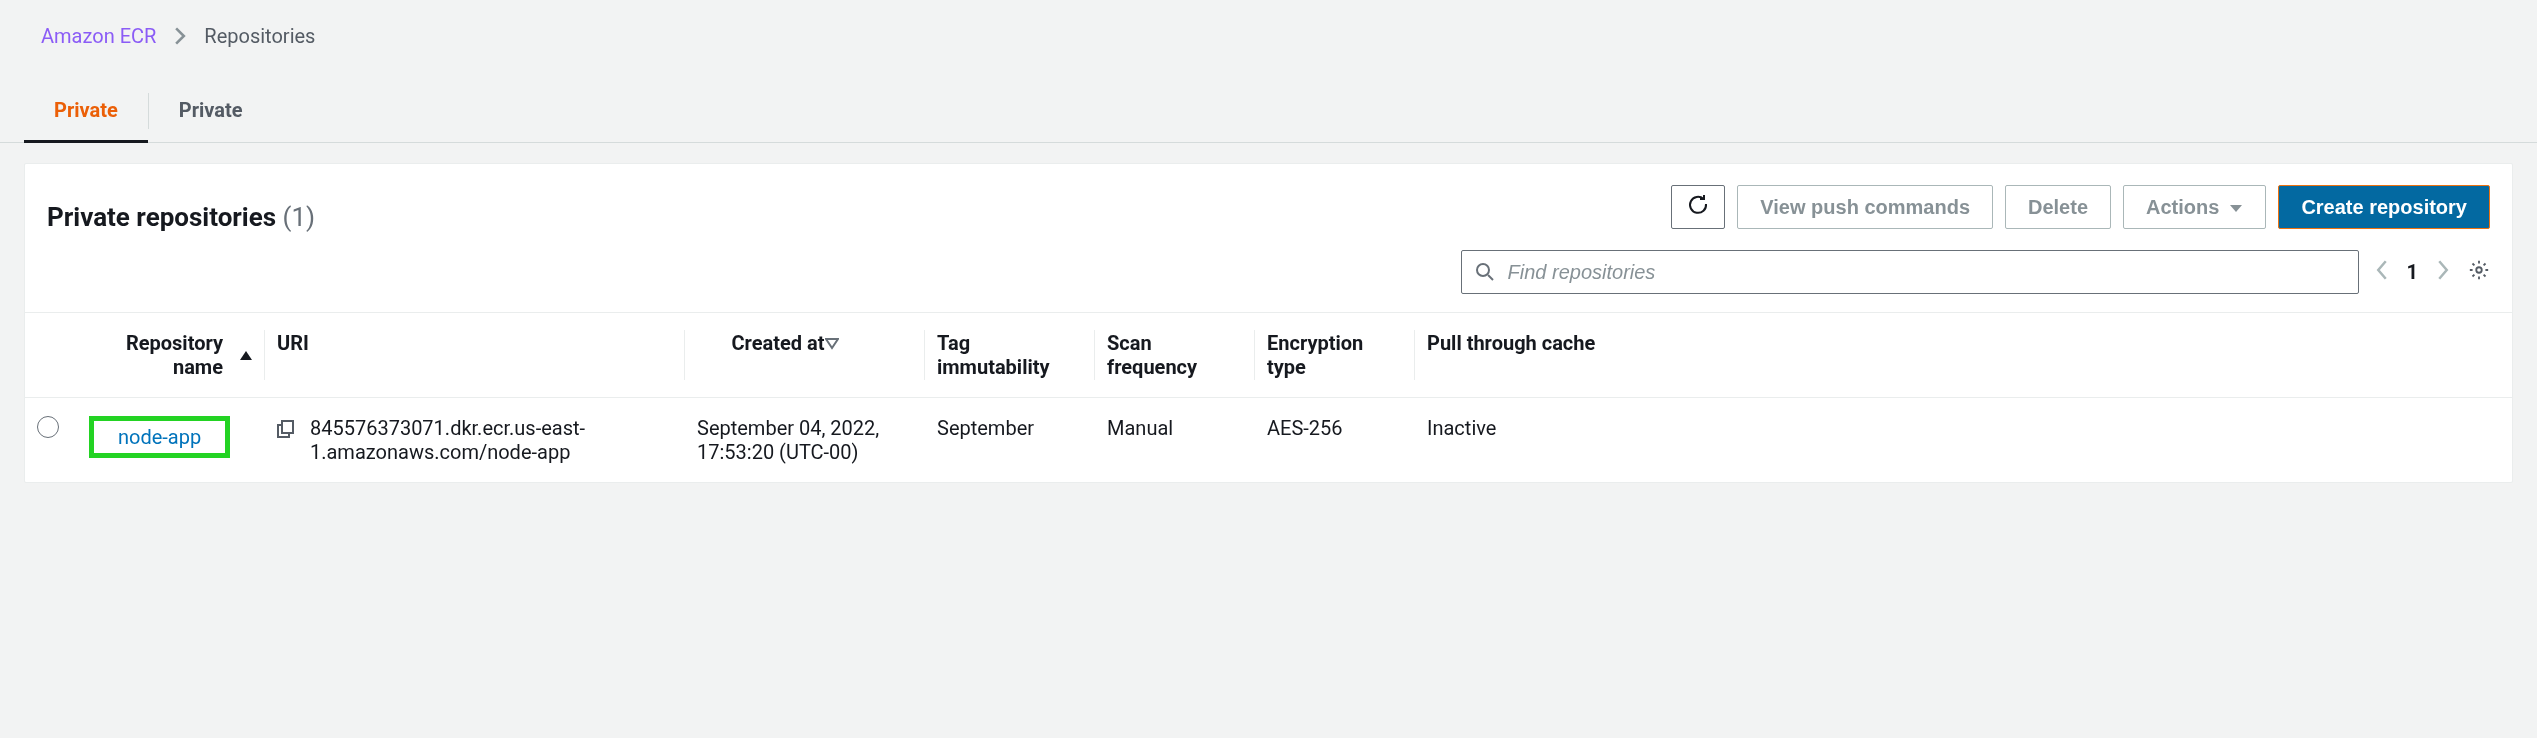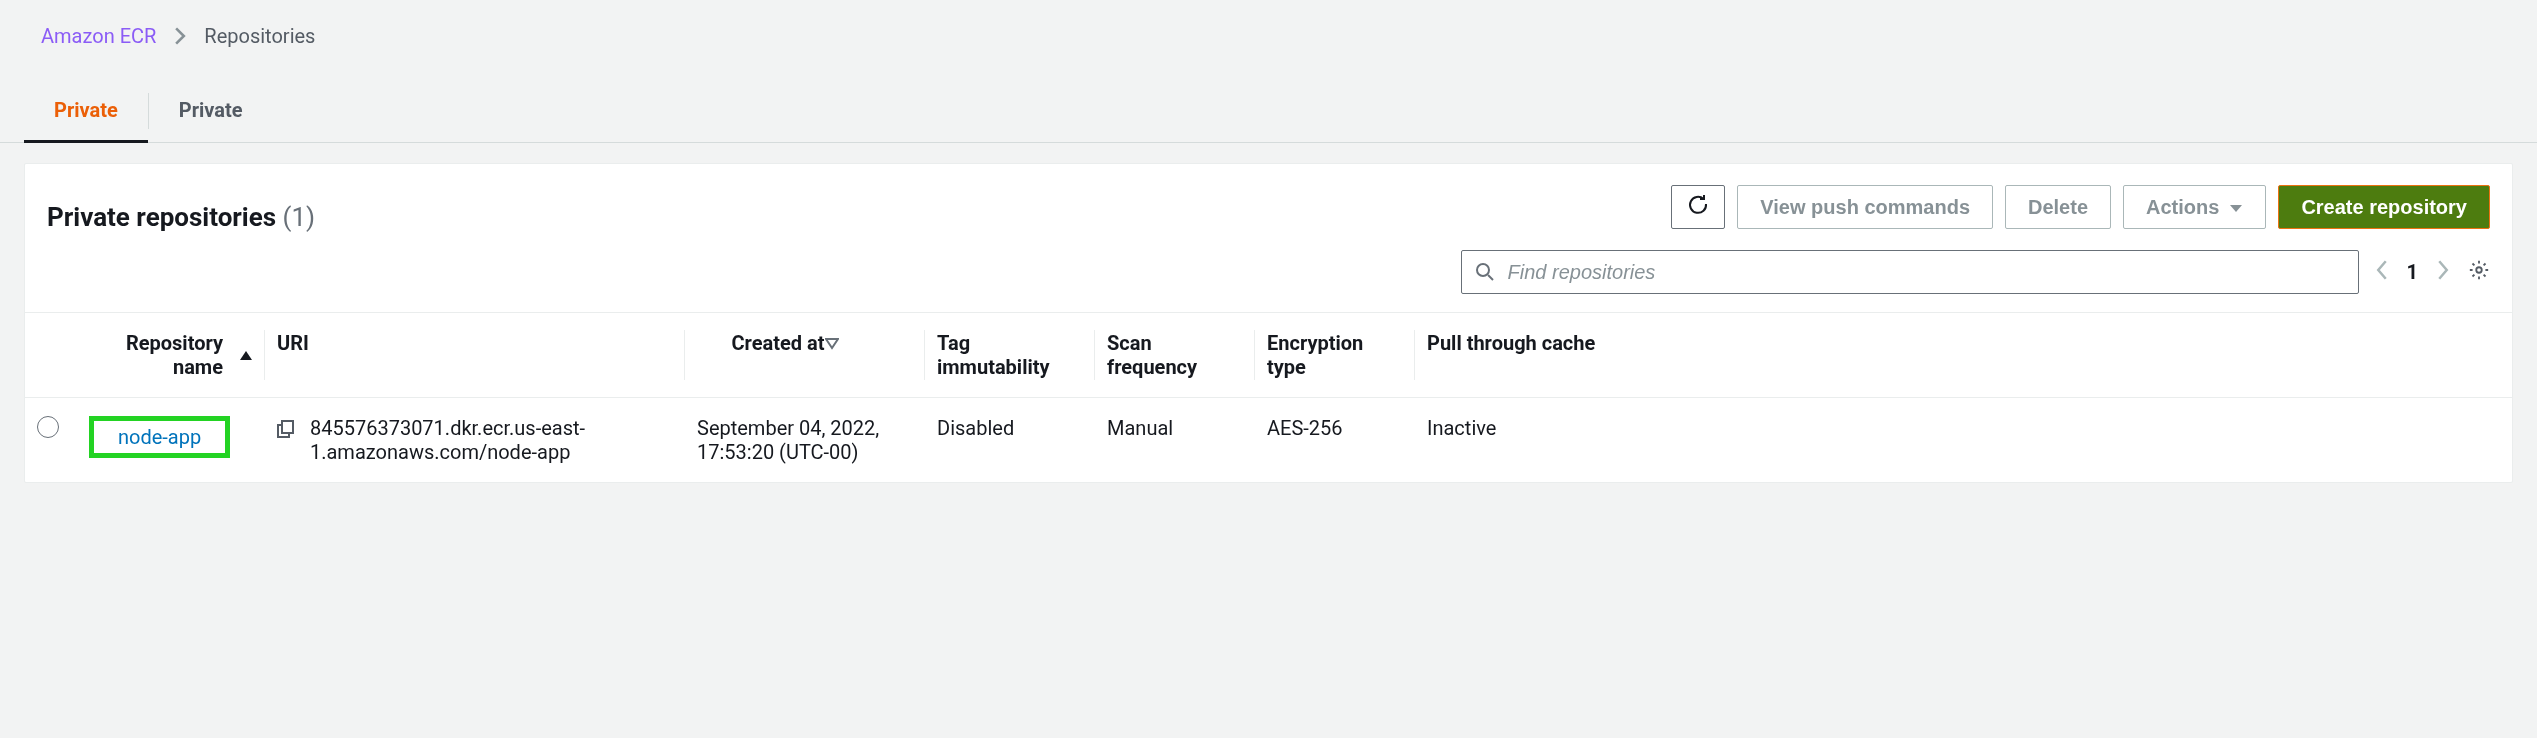--- a/index.html
+++ b/index.html
@@ -20,21 +20,21 @@
 
   .panel { margin: 20px 24px; background: #fff; border: 1px solid #eaeded; border-radius: 2px; }
 
   .panel-header { display: flex; align-items: center; justify-content: space-between; padding: 18px 22px 10px; }
   .panel-title { font-size: 26px; font-weight: 700; color: #16191f; margin-top: 20px; }
   .panel-title .count { font-weight: 400; color: #687078; }
   .header-actions { display: flex; gap: 12px; align-items: flex-end; }
 
   .btn { display:inline-flex; align-items:center; gap:10px; padding: 10px 22px; font-size: 20px; font-weight: 700; border: 1px solid #687078; background: #fff; color: #545b64; border-radius: 2px; cursor: pointer; height: 44px; }
   .btn.icon-only { padding: 10px 14px; }
-  .btn.primary { background: #4d7c0f; border-color: #ec7211; color: #fff; }
+  .btn.primary { background: #0369a1; border-color: #ec7211; color: #fff; }
   .btn.disabled-look { color: #879196; border-color: #aab7b8; }
 
   .search-row { display:flex; align-items:center; justify-content:flex-end; padding: 8px 22px 18px; gap: 16px; border-bottom: 1px solid #eaeded; }
   .search-wrap { position: relative; flex: 0 0 898px; max-width: 898px; }
   .search-wrap svg.search-ic { position: absolute; left: 14px; top: 50%; transform: translateY(-50%); }
   .search-input { width: 100%; height: 44px; padding: 8px 14px 8px 46px; font-size: 20px; font-style: italic; color: #687078; border: 1px solid #687078; border-radius: 2px; }
   .search-input::placeholder { color: #879196; font-style: italic; }
 
   .pager { display:flex; align-items:center; gap: 18px; color: #545b64; }
   .pager .page-num { font-weight: 700; color: #16191f; }
@@ -203,21 +203,21 @@
               <span>
                 <svg width="18" height="18" viewBox="0 0 18 18">
                     <rect x="1" y="5" width="11" height="12" stroke="#545b64" stroke-width="2" fill="none"></rect>
                     <rect x="5" y="1" width="11" height="12" stroke="#545b64" stroke-width="2" fill="#fff"></rect>
                   </svg>
               </span>
             </span>
             <span style="display:inline-block; max-width:340px; vertical-align:top;">845576373071.dkr.ecr.us-east-1.amazonaws.com/node-app</span>
           </td>
           <td>September 04, 2022, 17:53:20 (UTC-00)</td>
-          <td>Disabled</td>
+          <td>September</td>
           <td>Manual</td>
           <td>AES-256</td>
           <td>Inactive</td>
         </tr>
       </tbody>
     </table>
 
   </div>
 </div>
 

